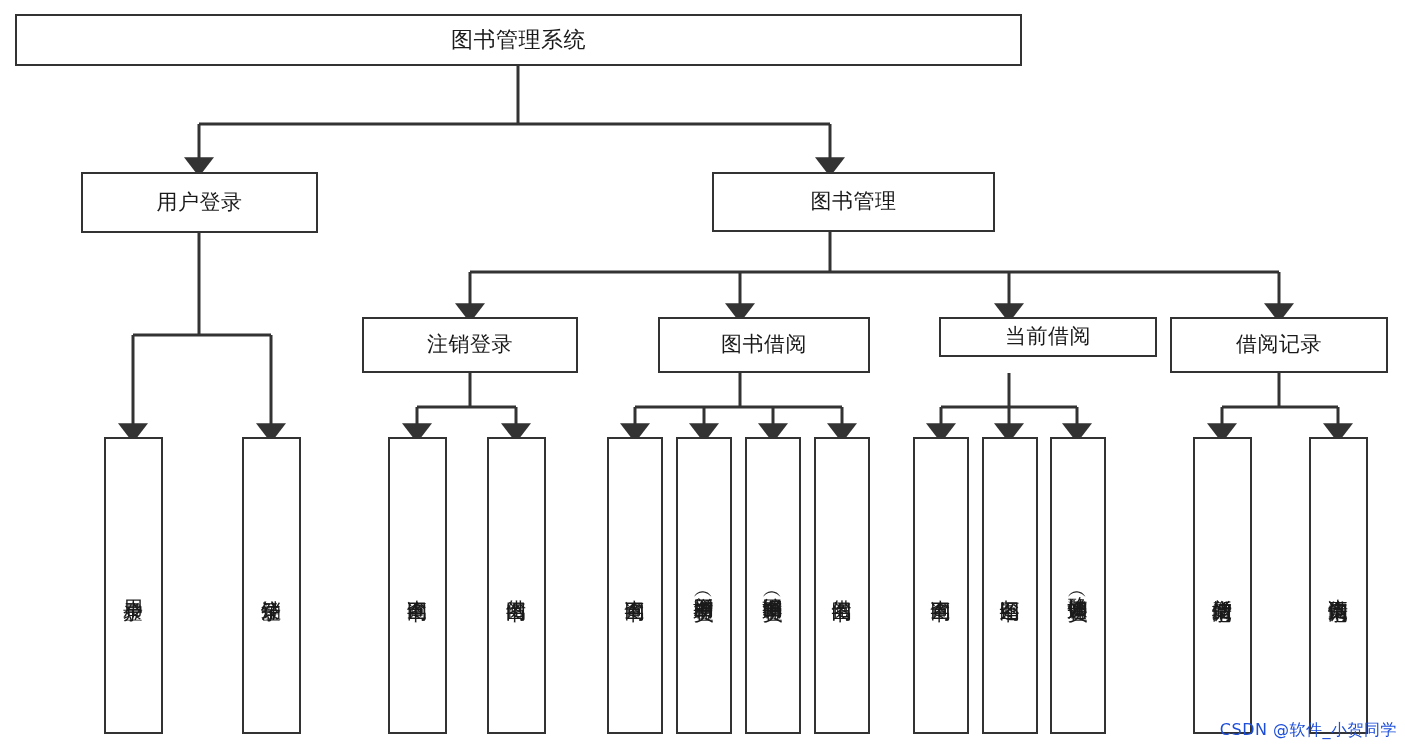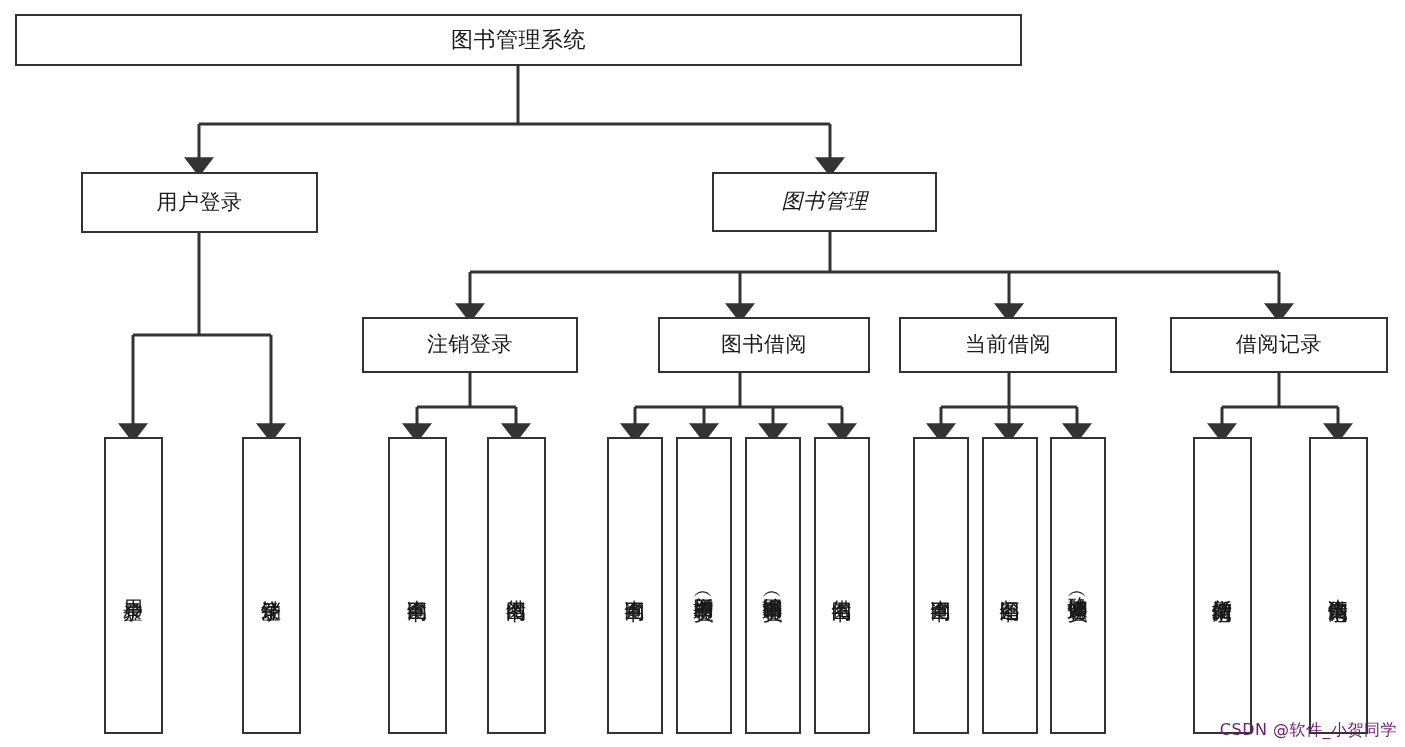--- a/index.html
+++ b/index.html
@@ -61,21 +61,21 @@
     line-height: 1.0;
     letter-spacing: 1px;
     white-space: normal;
     max-height: 100%;
   }
   .watermark {
     position: absolute;
     right: 8px;
     bottom: 6px;
     font-size: 16px;
-    color: #701a75;
+    color: #1d4ed8;
     letter-spacing: 0.5px;
     white-space: nowrap;
     pointer-events: none;
   }
 </style>
 </head>
 <body>
 
 <div id="diagram-root">
 
@@ -132,31 +132,31 @@
     </g>
   </svg>
 
   <div class="node horiz root" style="left:15px; top:14px; width:1007px; height:52px;">
     <span class="node-label">图书管理系统</span>
   </div>
 
   <div class="node horiz" style="left:81px; top:172px; width:237px; height:61px;">
     <span class="node-label">用户登录</span>
   </div>
-  <div class="node horiz" style="left:712px; top:172px; width:225px; height:60px;font-style:italic;">
+  <div class="node horiz" style="left:712px; top:172px; width:283px; height:60px;">
     <span class="node-label">图书管理</span>
   </div>
 
   <div class="node horiz" style="left:362px; top:317px; width:216px; height:56px;">
     <span class="node-label">注销登录</span>
   </div>
   <div class="node horiz" style="left:634px; top:317px; width:212px; height:56px;margin-left:24px;">
     <span class="node-label">图书借阅</span>
   </div>
-  <div class="node horiz" style="left:899px; top:317px; width:218px; height:56px;">
+  <div class="node horiz" style="left:939px; top:317px; width:218px; height:40px;">
     <span class="node-label">当前借阅</span>
   </div>
   <div class="node horiz" style="left:1170px; top:317px; width:218px; height:56px;">
     <span class="node-label">借阅记录</span>
   </div>
 
   <div class="node vert" style="left:104px; top:437px; width:59px; height:297px;">
     <span class="node-label">用户登录</span>
   </div>
   <div class="node vert" style="left:242px; top:437px; width:59px; height:297px;">

